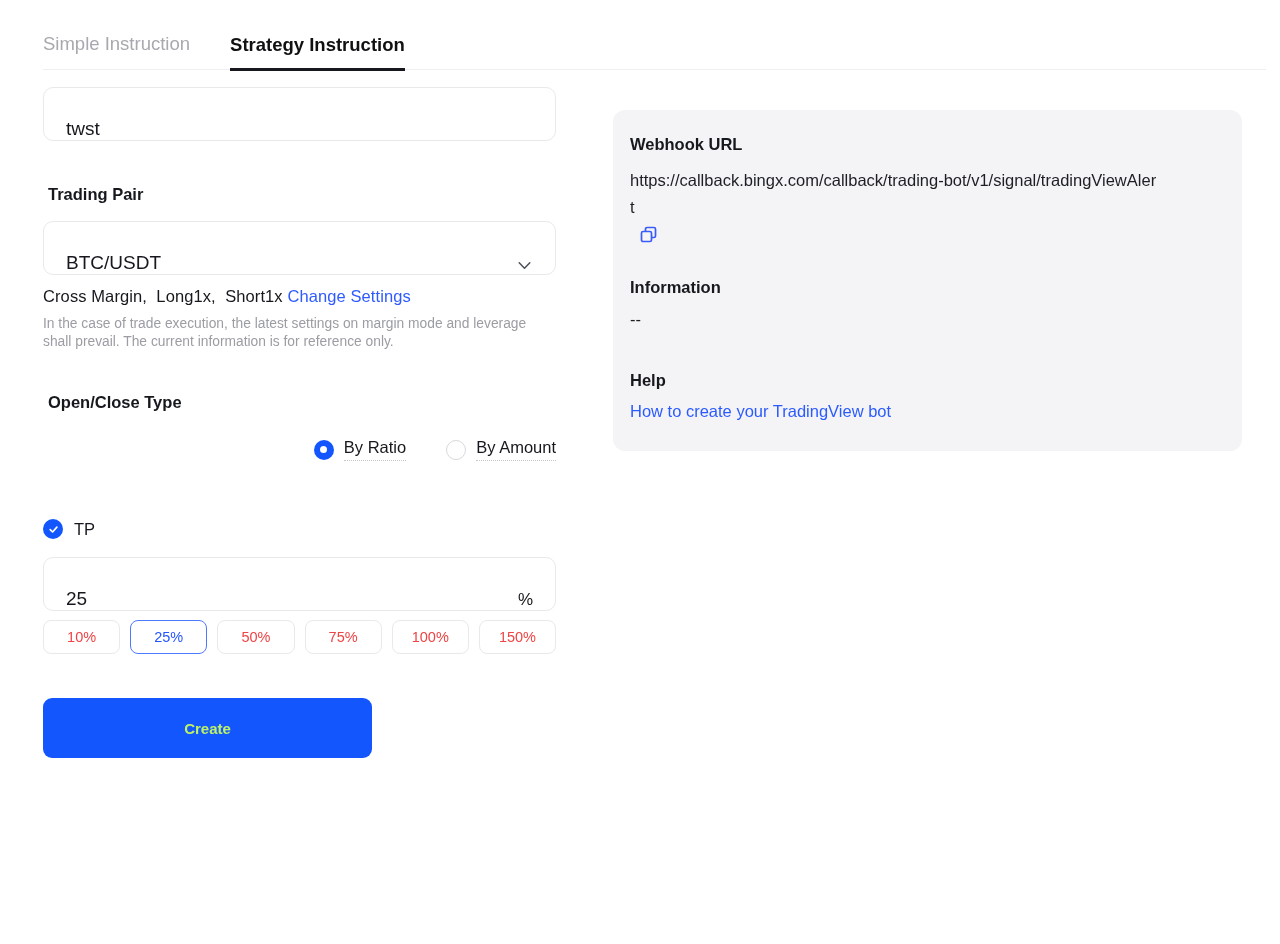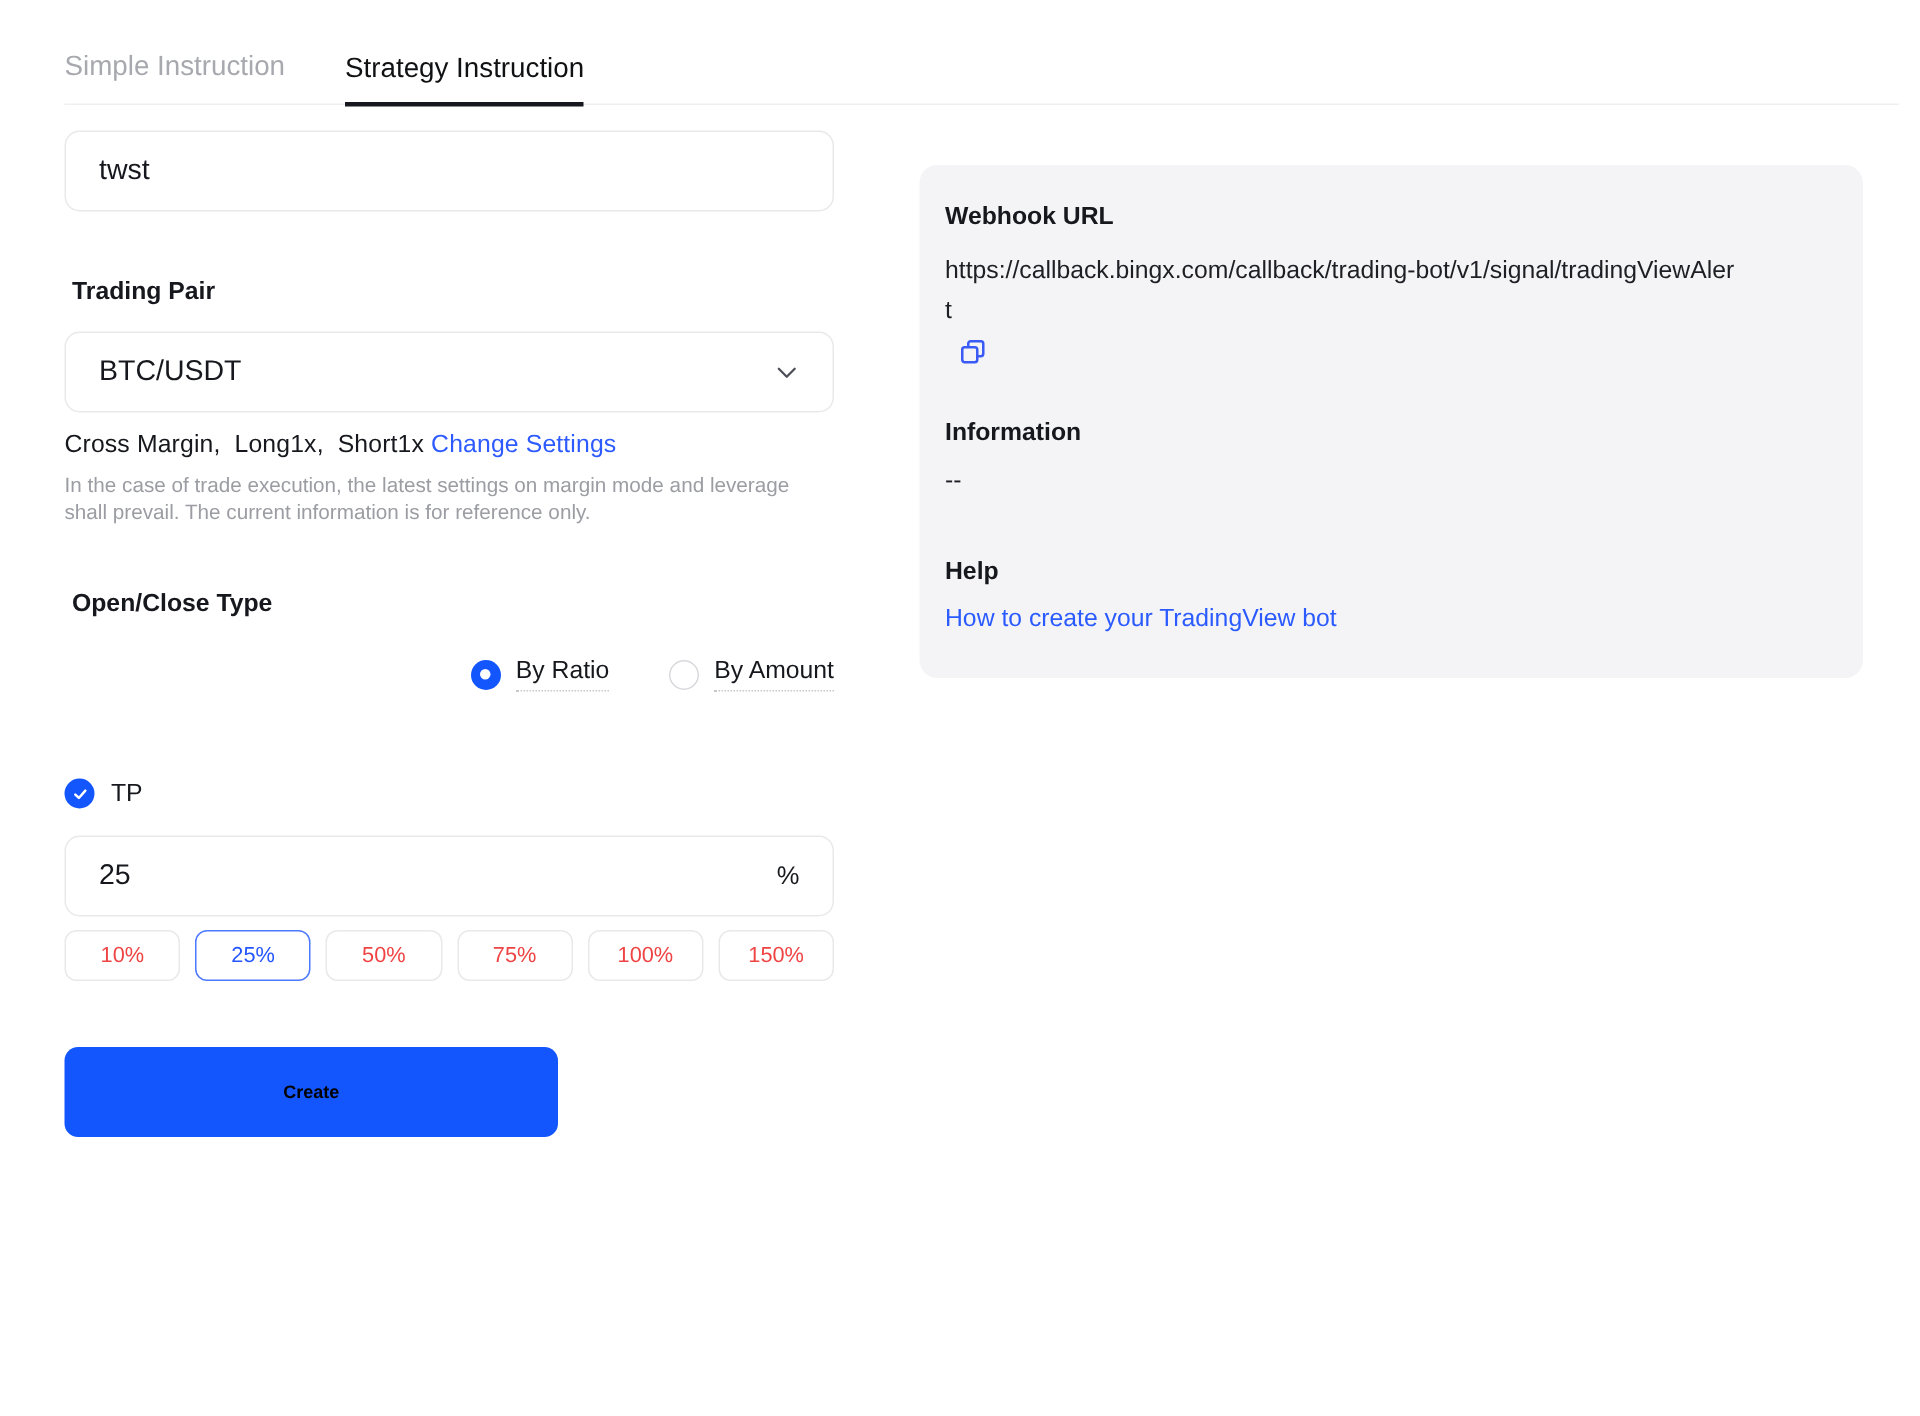--- a/index.html
+++ b/index.html
@@ -17,39 +17,39 @@
     margin: 0 14px 0 43px;
     padding-top: 33px;
     border-bottom: 1px solid #efeff2;
     display: flex;
     gap: 40px;
     align-items: flex-end;
   }
   .tab { font-size: 18.5px; padding-bottom: 14px; cursor: pointer; white-space: nowrap; }
   .tab.inactive { color: #a7a9ae; font-weight: 400; }
   .tab.active {
-    color: #101113; font-weight: 400;
+    color: #101113; font-weight: 700;
     border-bottom: 3.5px solid #16181d;
     margin-bottom: -2px;
     padding-bottom: 12px;
   }
 
   
   .content { display: flex; align-items: flex-start; padding-left: 43px; }
   .left-col { width: 513px; flex: 0 0 513px; }
 
   
   .field-label { font-weight: 700; font-size: 16.5px; margin-left: 5px; }
   .mt-top { margin-top: 50px; }
 
   .input-box {
     margin-top: 17px; height: 54px;
     border: 1px solid #e9e9ec; border-radius: 10px;
     background: #fff;
-    display: flex; align-items: center;
+    display: flex; align-items: flex-end;
     padding: 0 22px;
   }
   .text-field {
     border: none; outline: none; background: transparent;
     font-family: inherit; font-size: 19px; color: #16181d;
     flex: 1; padding: 0; min-width: 0;
   }
   .select-box { justify-content: space-between; cursor: pointer; font-size: 19px; }
   .chevron { display: flex; align-items: center; }
 
@@ -91,21 +91,21 @@
     border: 1px solid #e9e9ec; border-radius: 8px; background: #fff;
     display: flex; align-items: center; justify-content: center;
     font-size: 14.5px; color: #ef4444; cursor: pointer;
   }
   .chip.selected { border-color: #4d79ff; color: #2456fe; }
 
   .create-btn {
     display: block; margin-top: 44px;
     width: 329px; height: 60px;
     background: #1456fe; border: none; border-radius: 9px;
-    color: #000000; font-family: inherit; font-weight: 700; font-size: 12px;
+    color: #bef264; font-family: inherit; font-weight: 700; font-size: 15px;
     cursor: pointer;
   }
 
   
   .panel {
     width: 629px; margin-left: 57px; margin-top: 40px;
     background: #f4f4f6; border-radius: 12px;
     padding: 25px 20px 30px 17px;
   }
   .panel-title { font-weight: 700; font-size: 16.5px; color: #16181d; }

